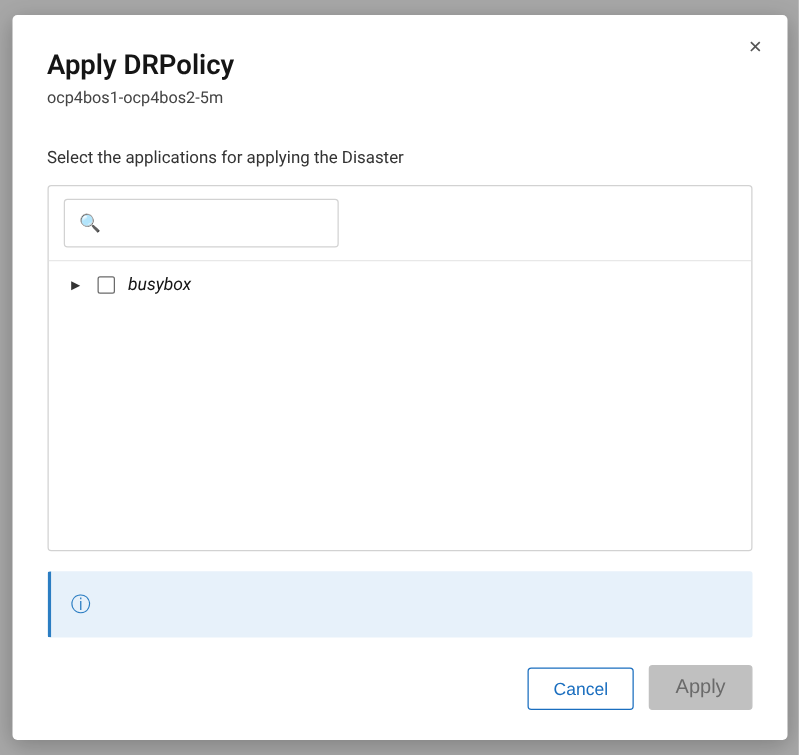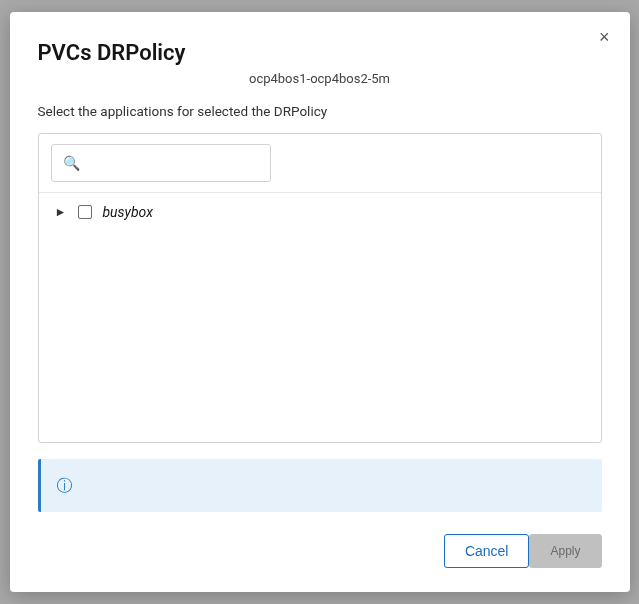--- a/index.html
+++ b/index.html
@@ -44,22 +44,21 @@
     }
     .modal-title {
       font-size: 22px;
       font-weight: 600;
       color: #151515;
       margin-bottom: 6px;
     }
     .modal-subtitle {
       font-size: 13px;
       color: #444;
-      margin-bottom: 17px;
-      text-align: center;
+      margin-bottom: 32px;
     }
     .modal-description {
       font-size: 13.5px;
       color: #333;
       margin-bottom: 14px;
     }
     .search-box-container {
       border: 1px solid #d2d2d2;
       border-radius: 3px;
       padding: 10px 12px;
@@ -144,50 +143,52 @@
     }
     .info-icon {
       color: #2b7dc2;
       font-size: 16px;
       flex-shrink: 0;
       margin-top: 1px;
     }
     .modal-footer {
       display: flex;
       justify-content: flex-end;
+      gap: 12px;
+      align-items: flex-end;
     }
     .btn-cancel {
       padding: 8px 20px;
       border: 1px solid #1a6ebf;
       background: #fff;
       color: #1a6ebf;
       font-size: 14px;
       border-radius: 3px;
       cursor: pointer;
     }
     .btn-apply {
       padding: 8px 20px;
       border: 1px solid #c0c0c0;
       background: #c0c0c0;
       color: #6a6a6a;
-      font-size: 12px;
+      font-size: 16px;
       border-radius: 3px;
       cursor: not-allowed;
     }
   </style>
 </head>
 <body>
 
 <div class="modal-overlay">
   <div class="modal">
     <button class="modal-close">×</button>
 
-    <h1 class="modal-title">PVCs DRPolicy</h1>
+    <h1 class="modal-title">Apply DRPolicy</h1>
     <p class="modal-subtitle">ocp4bos1-ocp4bos2-5m</p>
-    <p class="modal-description">Select the applications for selected the DRPolicy</p>
+    <p class="modal-description">Select the applications for applying the Disaster</p>
 
     <div class="app-list-wrapper">
       <div class="search-row">
         <div class="search-box-container">
           <span class="search-icon">🔍</span>
         </div>
       </div>
       <div class="app-item-row">
         <button class="chevron-btn">►</button>
         <span class="checkbox"></span>

